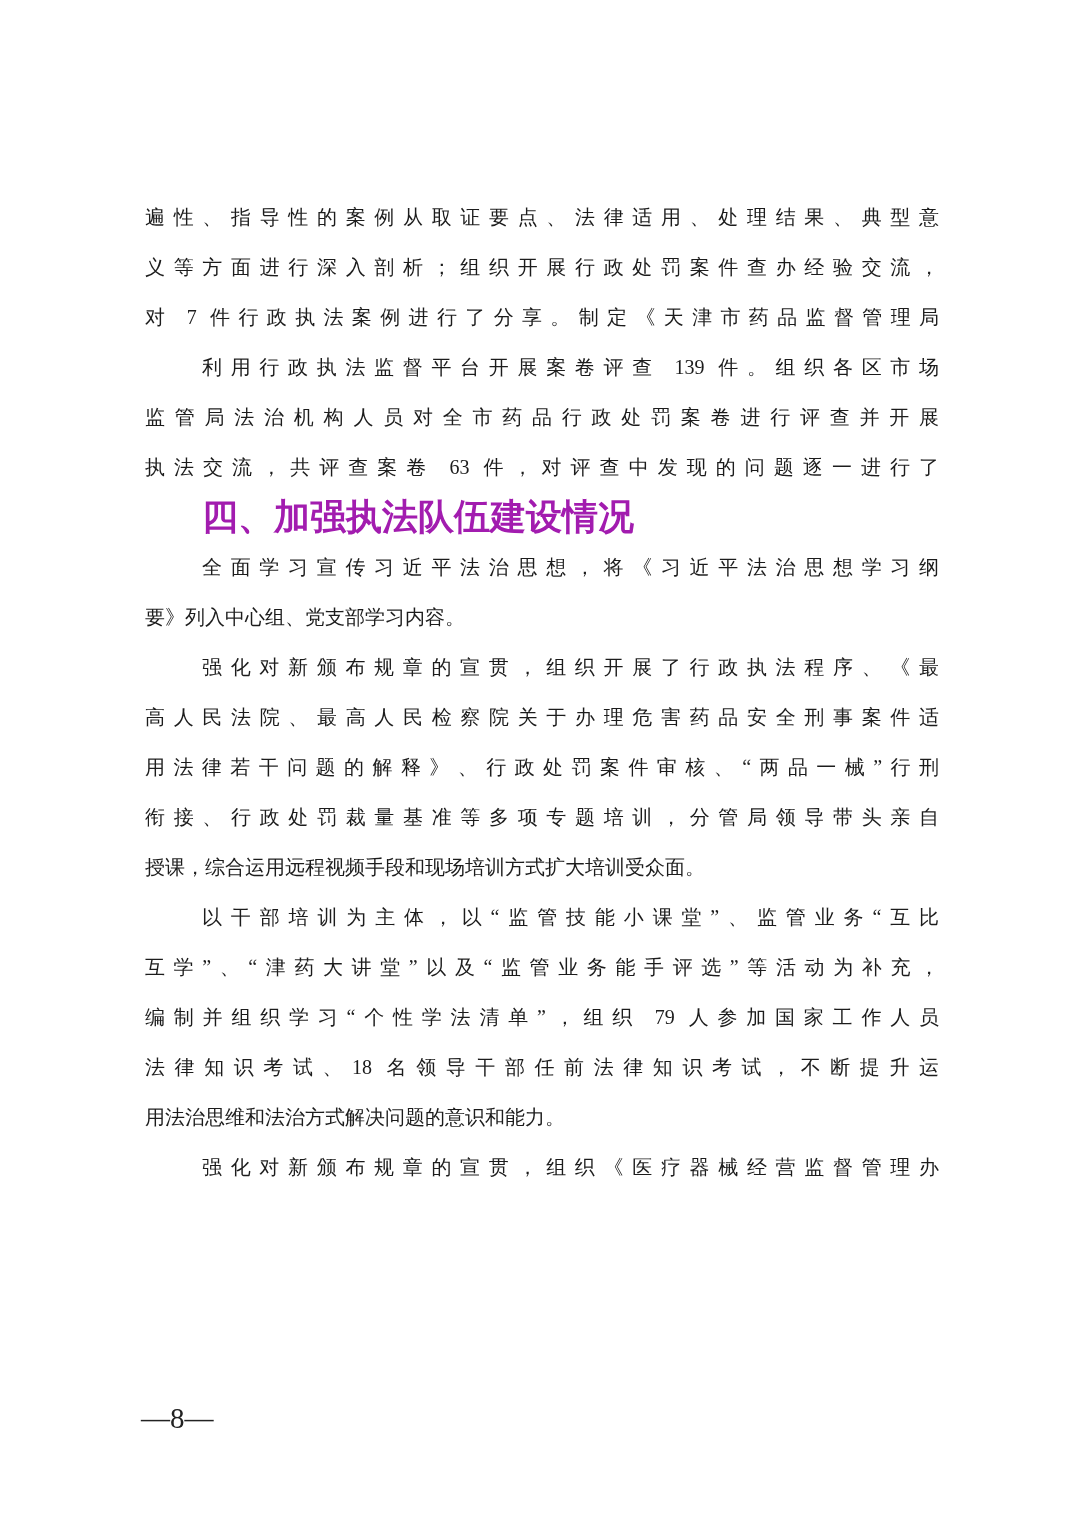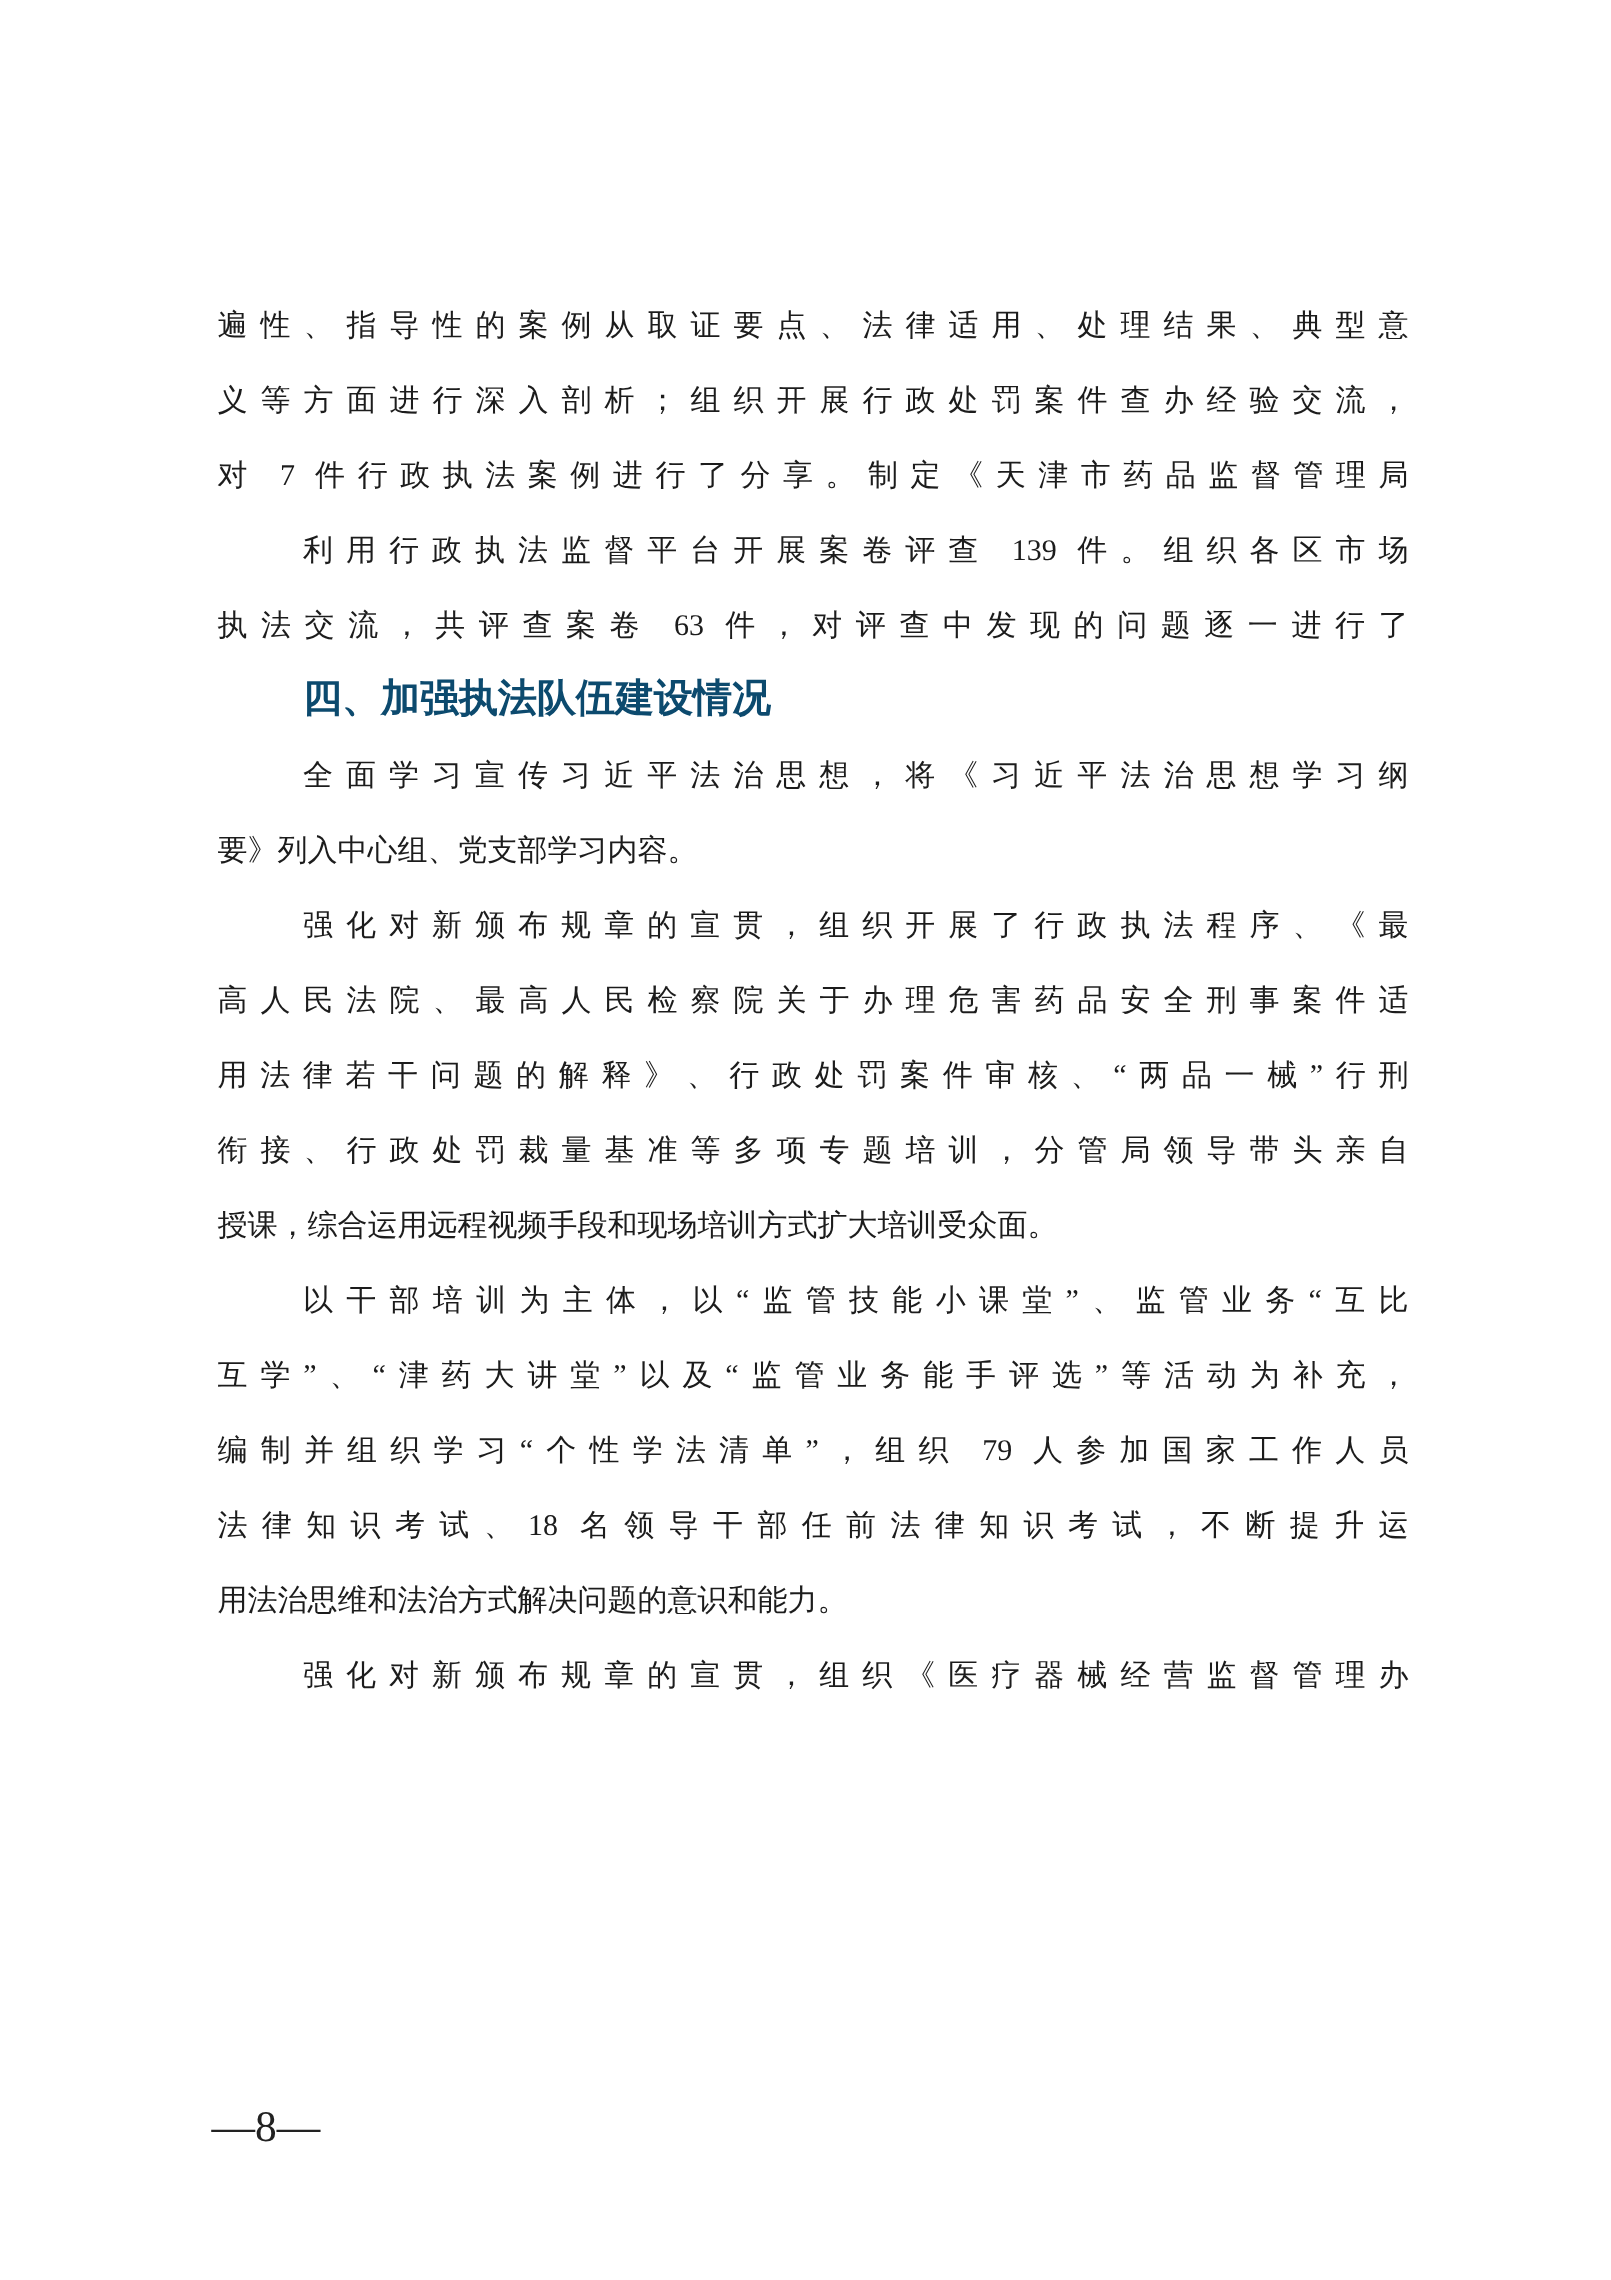--- a/index.html
+++ b/index.html
@@ -39,24 +39,24 @@
   }
   .line.justified {
     text-align: justify;
     text-align-last: justify;
     text-justify: inter-character;
   }
   .line.indent {
     padding-left: 57px;
   }
   .line.heading {
-    font-family: Liberation Mono, monospace;
+    font-family: Liberation Serif, serif;
     font-weight: 700;
-    font-size: 26px;
-    color: #0c4a6e;
+    font-size: 36px;
+    color: #a21caf;
   }
   .page-number {
     position: absolute;
     left: 141px;
     top: 1401px;
     font-size: 29px;
     line-height: 34px;
     font-family: "Liberation Serif", "DejaVu Serif", serif;
     color: #222222;
     letter-spacing: 0px;
@@ -64,20 +64,21 @@
 </style>
 </head>
 <body>
 
 <div class="page">
   <div class="doc-body">
       <div class="line justified">遍性、指导性的案例从取证要点、法律适用、处理结果、典型意</div>
       <div class="line justified">义等方面进行深入剖析；组织开展行政处罚案件查办经验交流，</div>
       <div class="line justified">对 7 件行政执法案例进行了分享。制定《天津市药品监督管理局</div>
       <div class="line justified indent">利用行政执法监督平台开展案卷评查 139 件。组织各区市场</div>
+      <div class="line justified">监管局法治机构人员对全市药品行政处罚案卷进行评查并开展</div>
       <div class="line justified">执法交流，共评查案卷 63 件，对评查中发现的问题逐一进行了</div>
       <div class="line heading indent">四、加强执法队伍建设情况</div>
       <div class="line justified indent">全面学习宣传习近平法治思想，将《习近平法治思想学习纲</div>
       <div class="line">要》列入中心组、党支部学习内容。</div>
       <div class="line justified indent">强化对新颁布规章的宣贯，组织开展了行政执法程序、《最</div>
       <div class="line justified">高人民法院、最高人民检察院关于办理危害药品安全刑事案件适</div>
       <div class="line justified">用法律若干问题的解释》、行政处罚案件审核、“两品一械”行刑</div>
       <div class="line justified">衔接、行政处罚裁量基准等多项专题培训，分管局领导带头亲自</div>
       <div class="line">授课，综合运用远程视频手段和现场培训方式扩大培训受众面。</div>
       <div class="line justified indent">以干部培训为主体，以“监管技能小课堂”、监管业务“互比</div>

